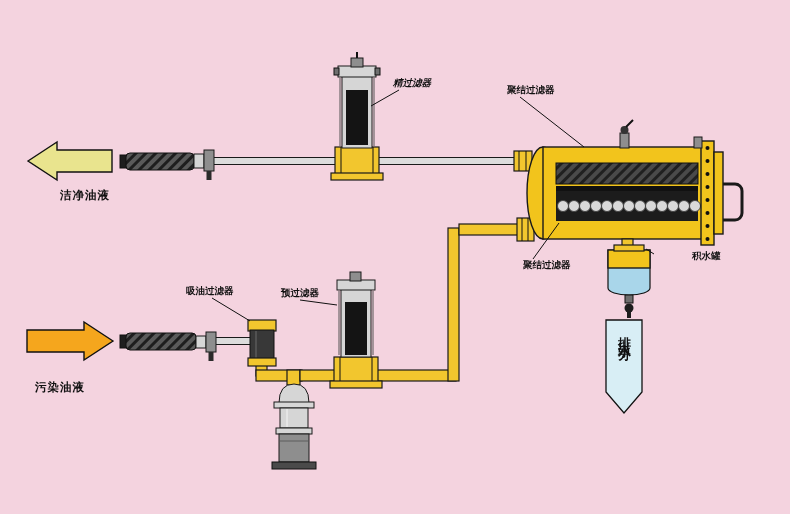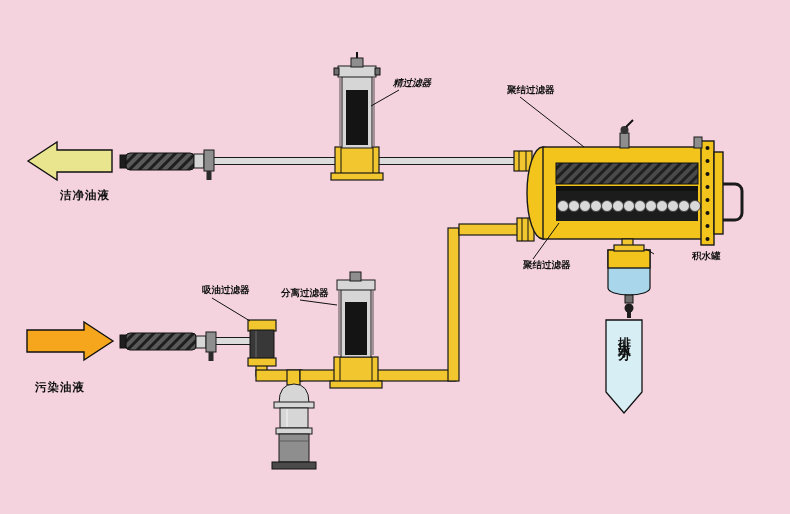--- a/index.html
+++ b/index.html
@@ -194,18 +194,18 @@
   <div class="arrow-label" style="left:29px; top:346px; width:56px;">污染油液</div>
 
   <div class="label" style="left:393px; top:77px;font-style:italic;">精过滤器</div>
 
   <div class="label" style="left:507px; top:84px;">聚结过滤器</div>
 
   <div class="label" style="left:486px; top:259px;margin-left:37px;">聚结过滤器</div>
 
   <div class="label" style="left:656px; top:250px;margin-left:36px;">积水罐</div>
 
-  <div class="label" style="left:202px; top:285px;font-family:Liberation Mono, monospace;">吸油过滤器</div>
-
-  <div class="label" style="left:281px; top:287px;">分离过滤器</div>
+  <div class="label" style="left:186px; top:285px;">吸油过滤器</div>
+
+  <div class="label" style="left:281px; top:287px;">预过滤器</div>
 
   <div class="banner-label" style="left:614px; top:326px; width:20px;">排出水分</div>
 </div>
 
 </body></html>

